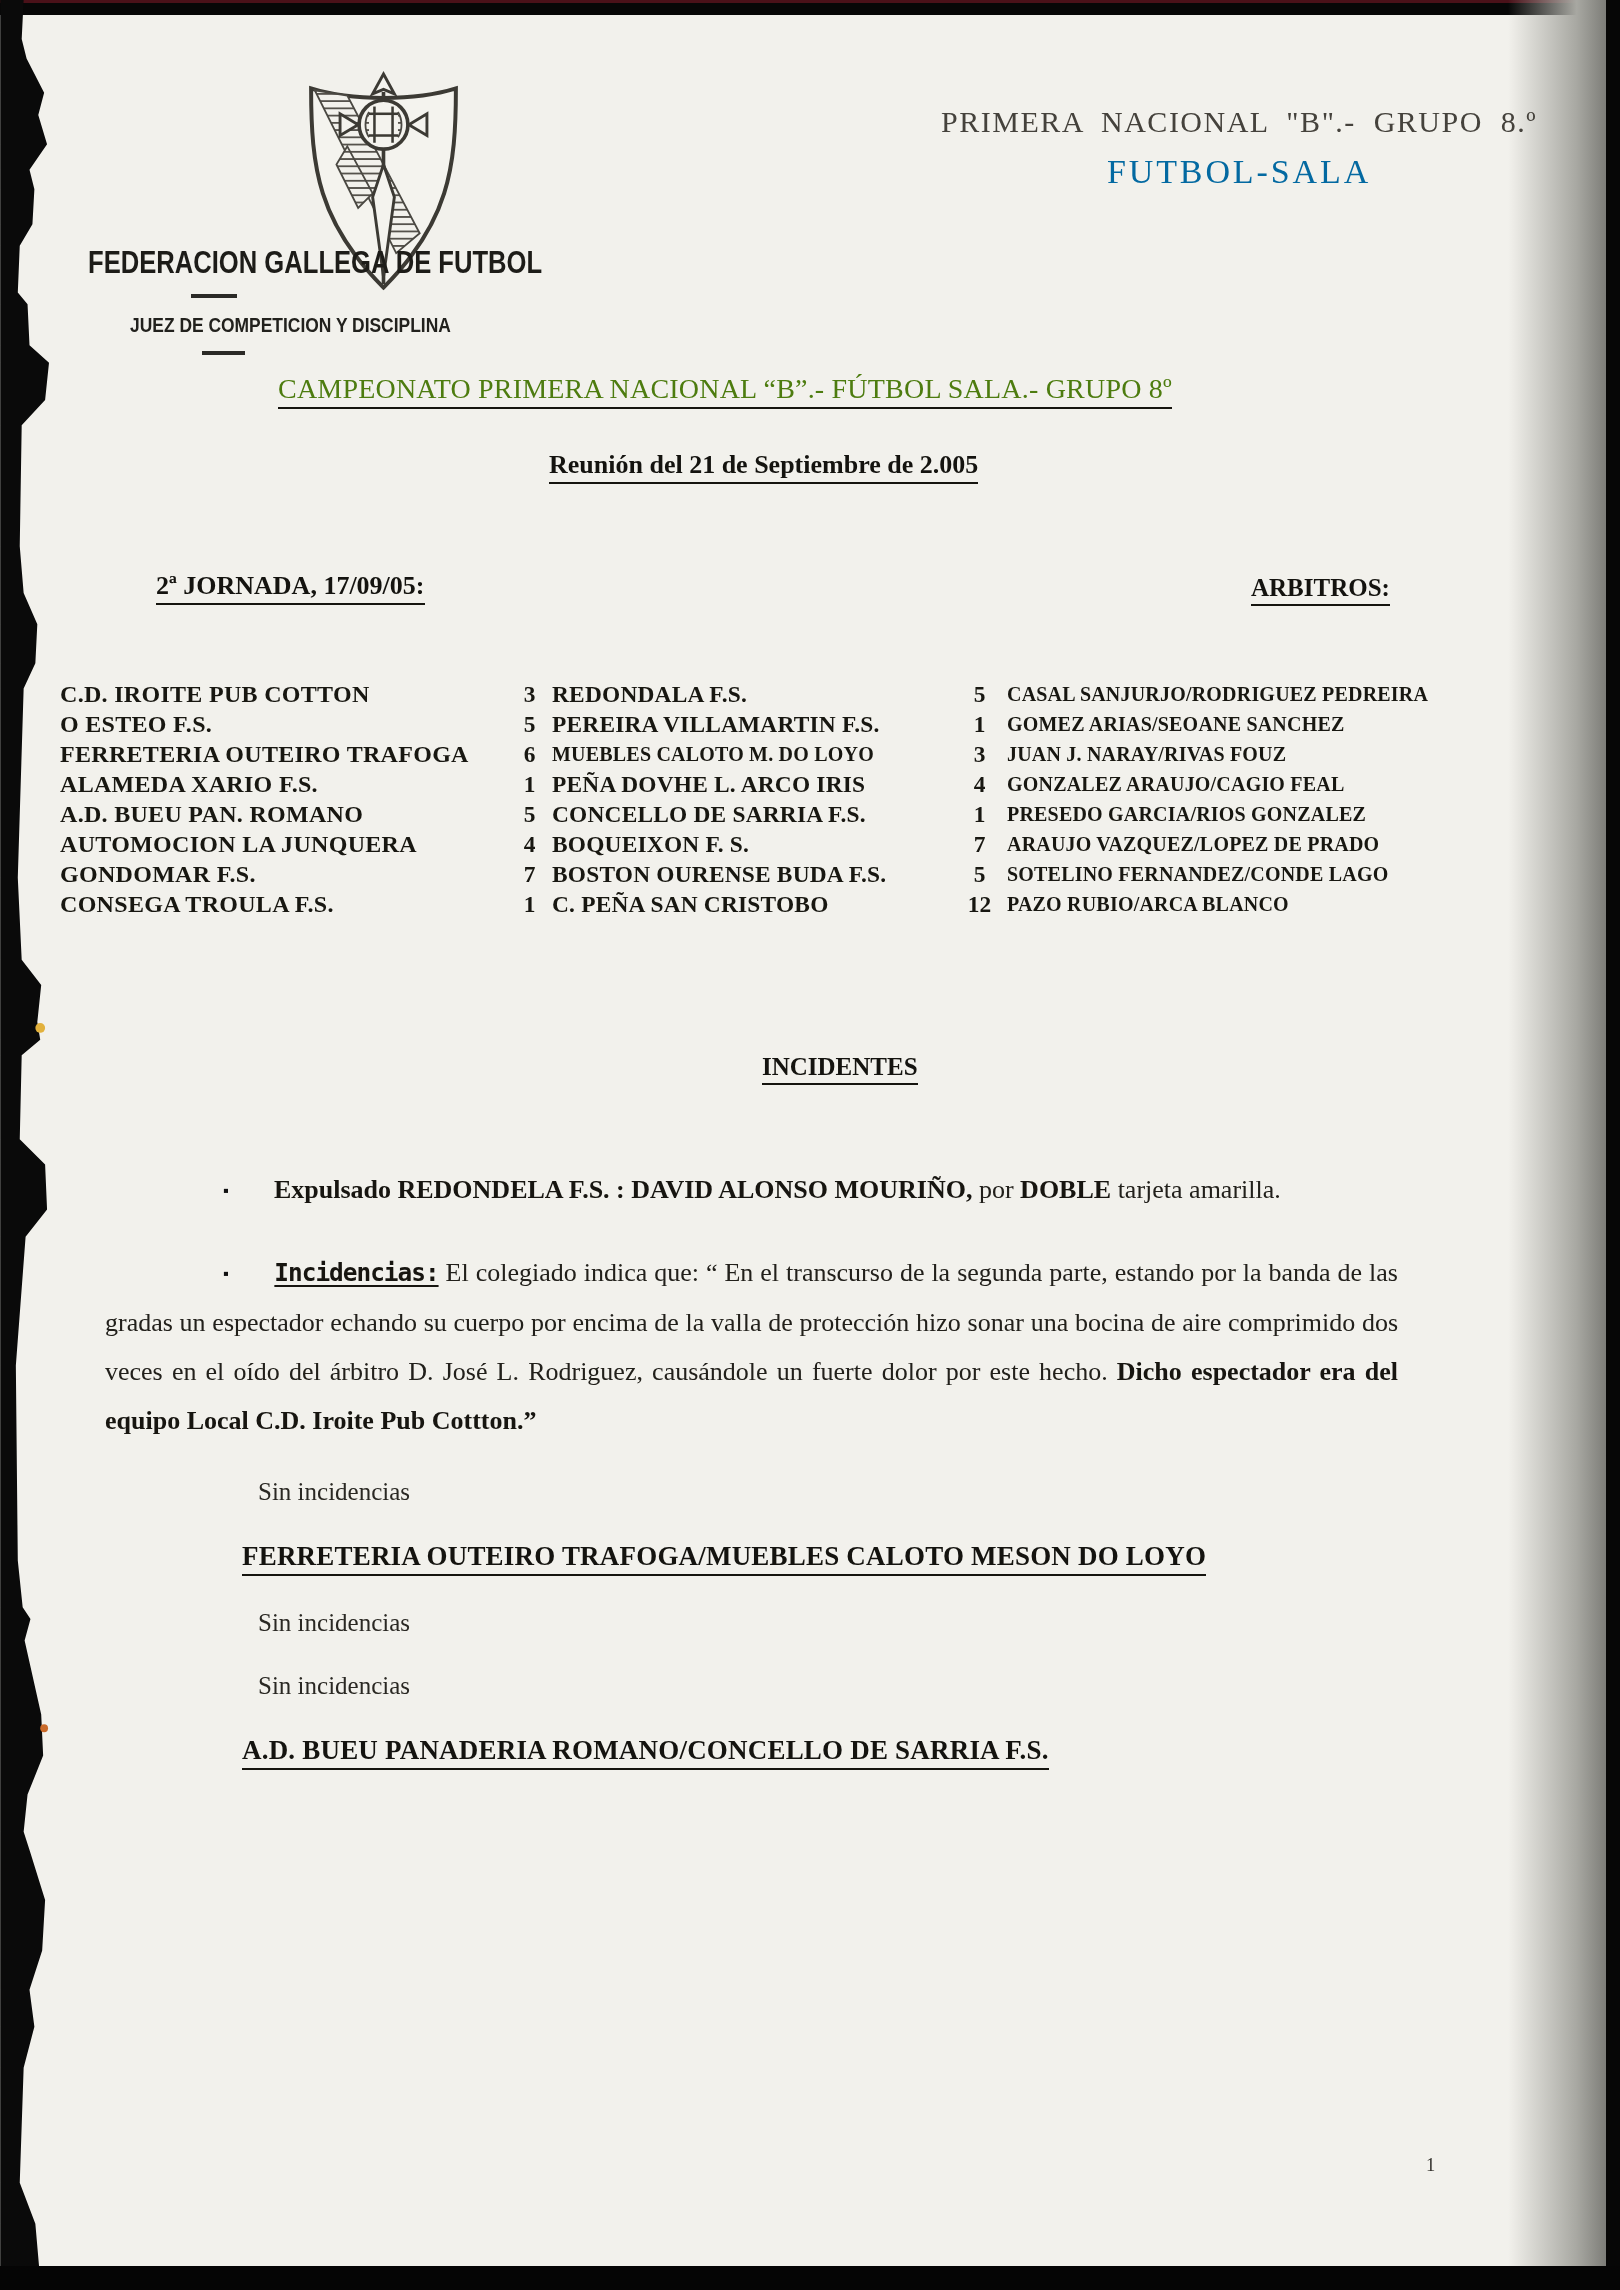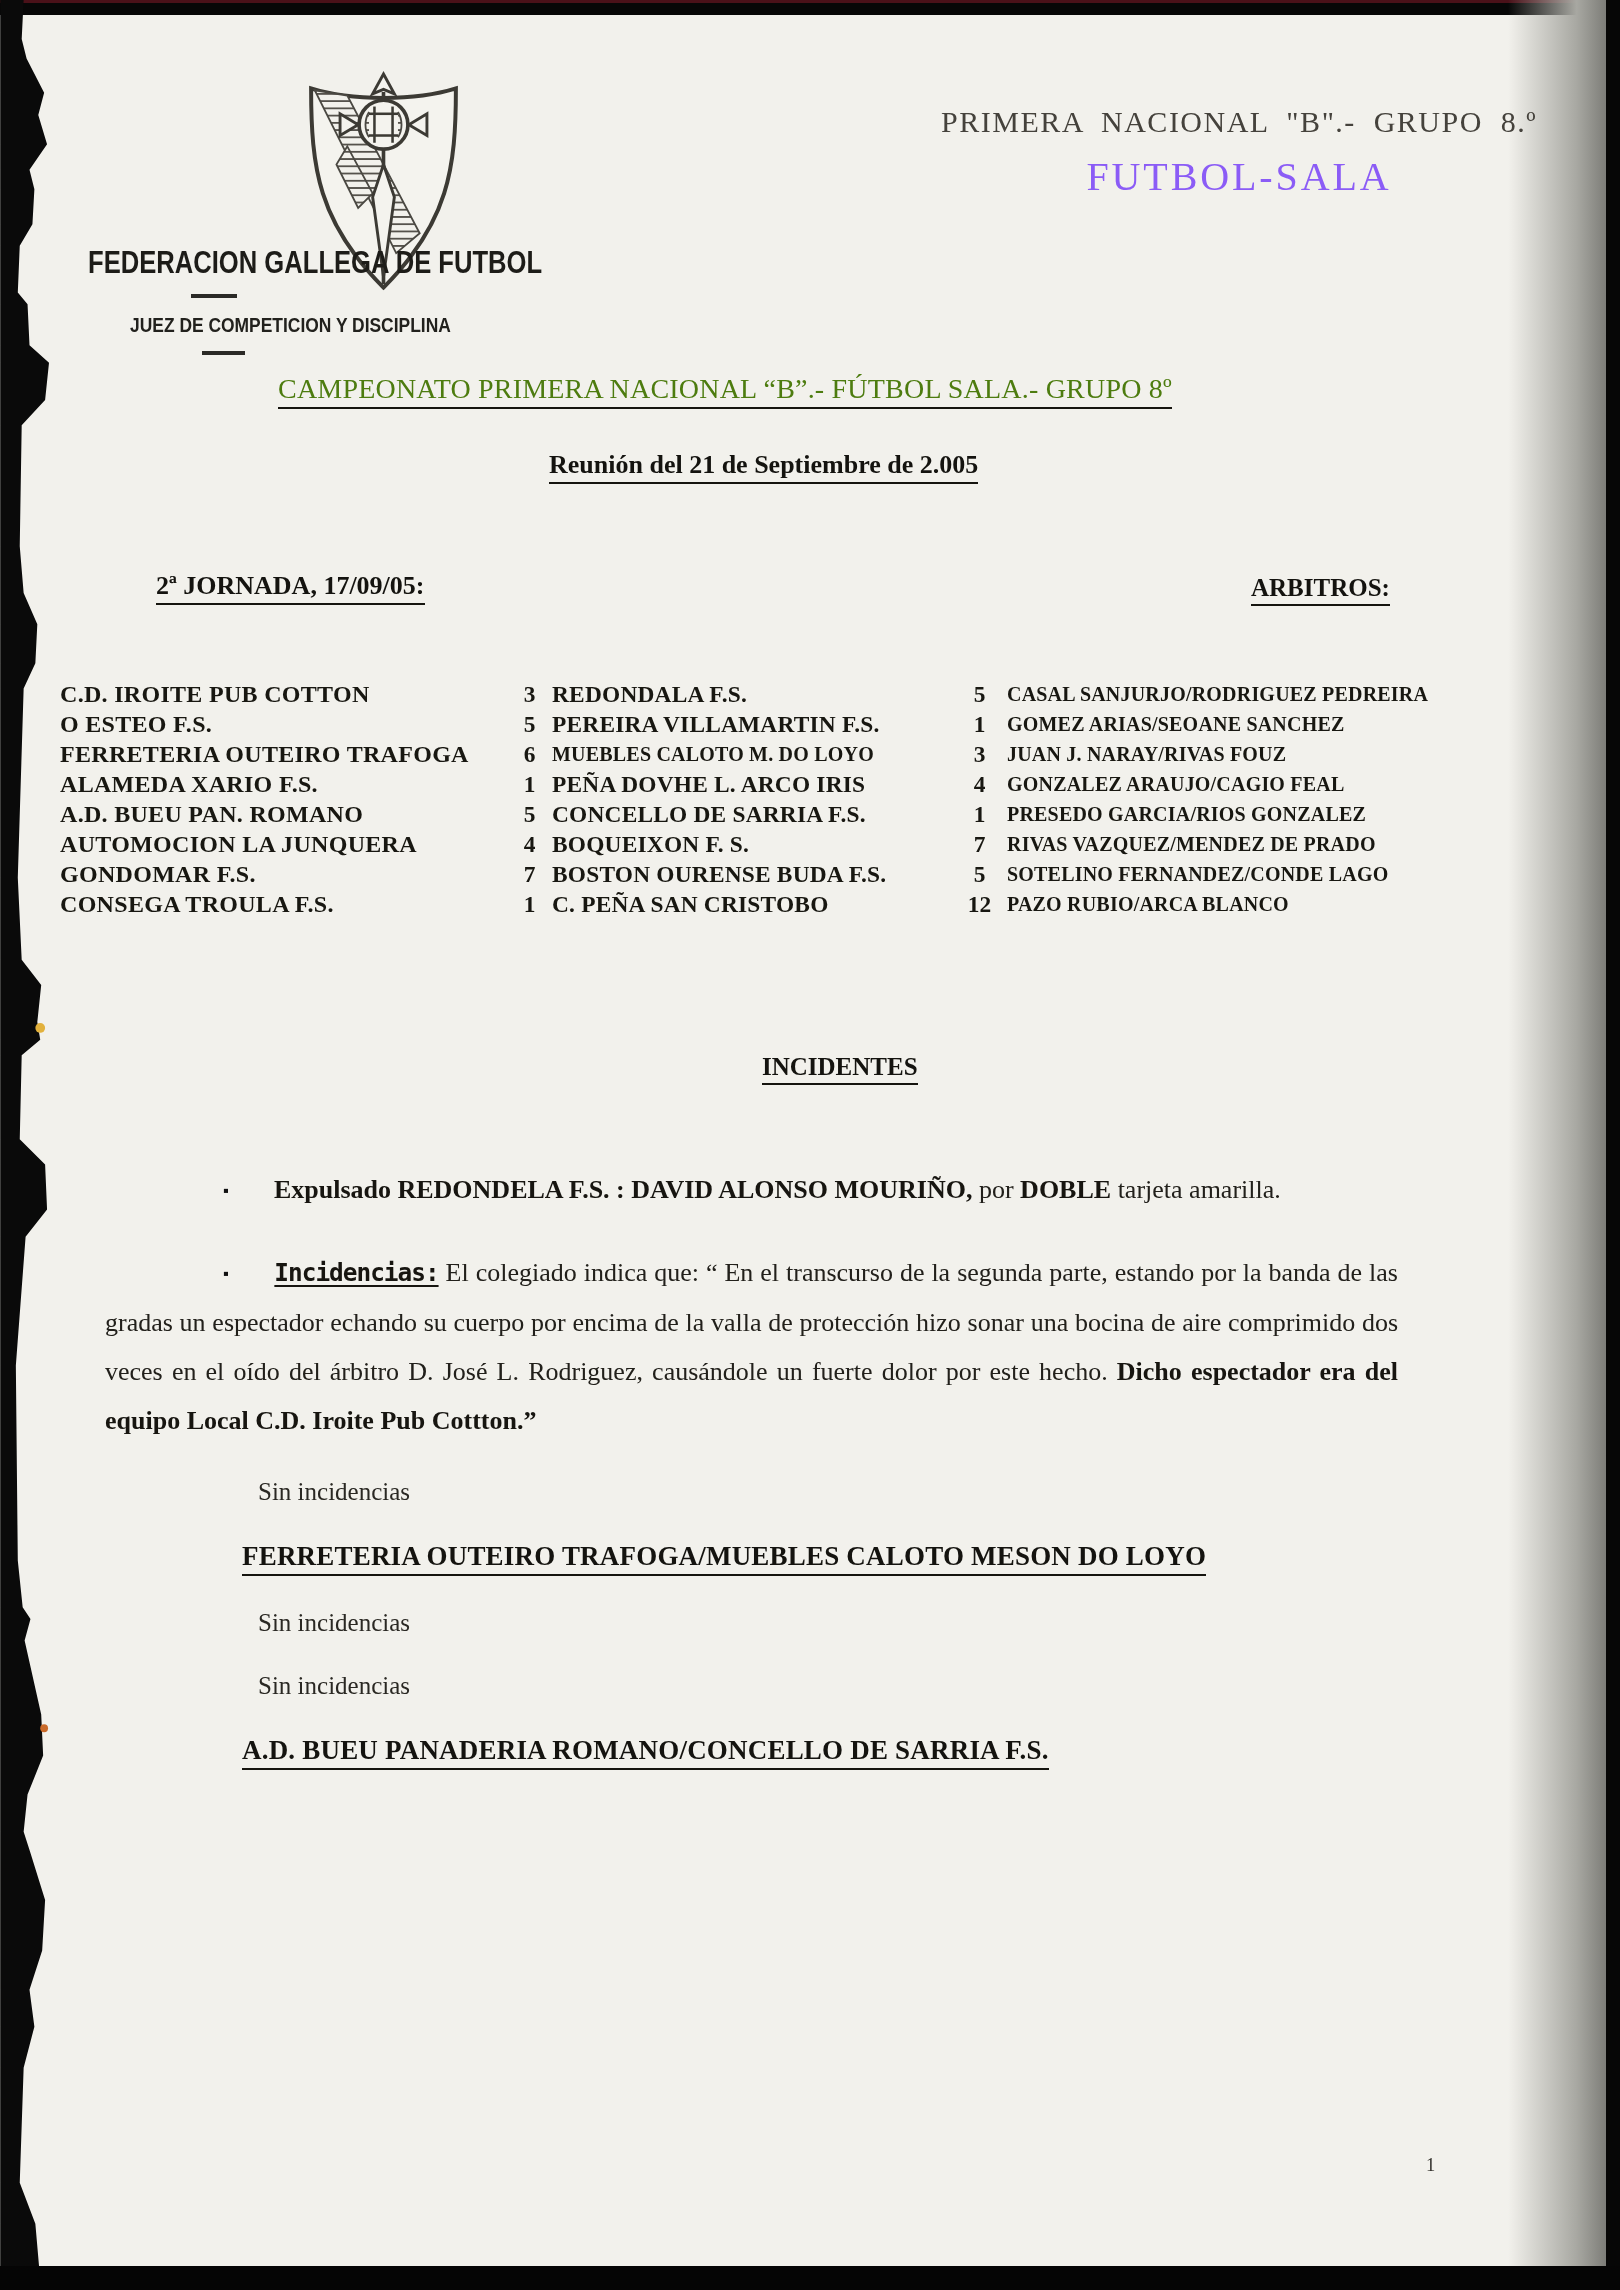--- a/index.html
+++ b/index.html
@@ -15,21 +15,21 @@
   .edge-top{position:absolute;left:0;top:0;width:100%;height:11.7px;background:#070707;border-top:3.9px solid #4a1119;}
   .edge-bottom{position:absolute;left:0;bottom:0;width:100%;height:25px;background:#050505;}
   .edge-right-black{position:absolute;right:0;top:0;width:14.6px;height:100%;background:#060606;}
   .edge-right-shadow{position:absolute;right:14.6px;top:0;width:98px;height:100%;
     background:linear-gradient(to right, rgba(160,160,155,0), #a8a8a2 70%, #7d7d78);}
   .edge-left{position:absolute;left:0;top:0;}
   
   .crest{position:absolute;left:293px;top:70px;width:181px;height:236px;}
   .comp-block{position:absolute;left:917px;top:105px;width:644px;text-align:center;}
   .comp-line1{font-size:30px;letter-spacing:1.5px;word-spacing:8.8px;color:#45423c;white-space:nowrap;}
-  .comp-line2{font-size:40px;letter-spacing:2.9px;word-spacing:5.9px;color:#8b5cf6;margin-top:13.7px;}
+  .comp-line2{font-size:34px;letter-spacing:2.9px;word-spacing:5.9px;color:#0369a1;margin-top:13.7px;}
   .fed{position:absolute;left:88px;top:244px;font-family:"Liberation Sans",sans-serif;
     font-weight:bold;font-size:32px;letter-spacing:0px;color:#1d1c18;
     transform:scaleX(.8);transform-origin:left top;white-space:nowrap;}
   .judge{position:absolute;left:130px;top:313px;font-family:"Liberation Sans",sans-serif;
     font-weight:bold;font-size:20.5px;color:#22211d;
     transform:scaleX(.85);transform-origin:left top;white-space:nowrap;}
   .dash{position:absolute;height:3.9px;background:#2b2a26;}
   .dash1{left:191px;top:294px;width:46px;}
   .dash2{left:202px;top:351px;width:43px;}
   .u3{border-bottom:2.9px solid #16150f;padding-bottom:2px;display:inline-block;}
@@ -161,21 +161,21 @@
         <span class="c-hscore">5</span>
         <span class="c-away">CONCELLO DE SARRIA F.S.</span>
         <span class="c-ascore">1</span>
         <span class="c-ref">PRESEDO GARCIA/RIOS GONZALEZ</span>
       </div>
       <div class="rrow">
         <span class="c-home">AUTOMOCION LA JUNQUERA</span>
         <span class="c-hscore">4</span>
         <span class="c-away">BOQUEIXON F. S.</span>
         <span class="c-ascore">7</span>
-        <span class="c-ref">RIVAS VAZQUEZ/MENDEZ DE PRADO</span>
+        <span class="c-ref">ARAUJO VAZQUEZ/LOPEZ DE PRADO</span>
       </div>
       <div class="rrow">
         <span class="c-home">GONDOMAR F.S.</span>
         <span class="c-hscore">7</span>
         <span class="c-away">BOSTON OURENSE BUDA F.S.</span>
         <span class="c-ascore">5</span>
         <span class="c-ref">SOTELINO FERNANDEZ/CONDE LAGO</span>
       </div>
       <div class="rrow">
         <span class="c-home">CONSEGA TROULA F.S.</span>

